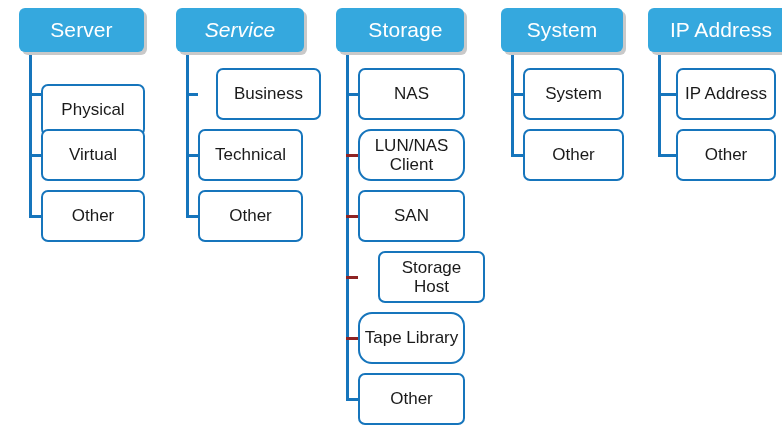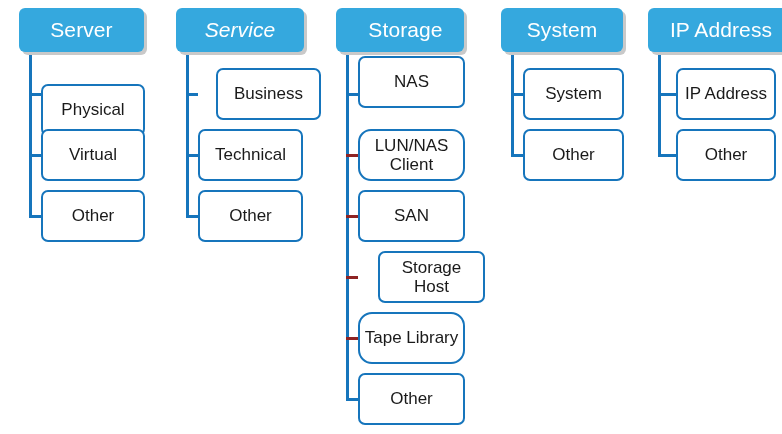--- a/index.html
+++ b/index.html
@@ -102,21 +102,21 @@
       <div class="node-child" style="left: 200px; width: 105px; top: 68px; height: 52px;">Business</div>
       <div class="stub" style="left: 170px; top: 93px; width: 12px;"></div>
       <div class="node-child" style="left: 182px; width: 105px; top: 129px; height: 52px;">Technical</div>
       <div class="stub" style="left: 170px; top: 154px; width: 12px;"></div>
       <div class="node-child" style="left: 182px; width: 105px; top: 190px; height: 52px;">Other</div>
       <div class="stub" style="left: 170px; top: 215px; width: 12px;"></div>
     </div>
     <div class="column">
       <div class="trunk" style="left: 330px; top: 52px; height: 348px;"></div>
       <div class="node-header" style="left: 320px; width: 128px; padding-left: 11px;">Storage</div>
-      <div class="node-child" style="left: 342px; width: 107px; top: 56px; height: 52px;">NAS</div>
+      <div class="node-child" style="left: 342px; width: 107px; top: 68px; height: 52px;">NAS</div>
       <div class="stub" style="left: 330px; top: 93px; width: 12px;"></div>
       <div class="node-child" style="left: 342px; width: 107px; top: 129px; height: 52px; border-radius: 13px;">LUN/NAS Client</div>
       <div class="stub red" style="left: 330px; top: 154px; width: 12px;"></div>
       <div class="node-child" style="left: 342px; width: 107px; top: 190px; height: 52px;">SAN</div>
       <div class="stub red" style="left: 330px; top: 215px; width: 12px;"></div>
       <div class="node-child" style="left: 362px; width: 107px; top: 251px; height: 52px;">Storage Host</div>
       <div class="stub red" style="left: 330px; top: 276px; width: 12px;"></div>
       <div class="node-child" style="left: 342px; width: 107px; top: 312px; height: 52px; border-radius: 14px;">Tape Library</div>
       <div class="stub red" style="left: 330px; top: 337px; width: 12px;"></div>
       <div class="node-child" style="left: 342px; width: 107px; top: 373px; height: 52px;">Other</div>

